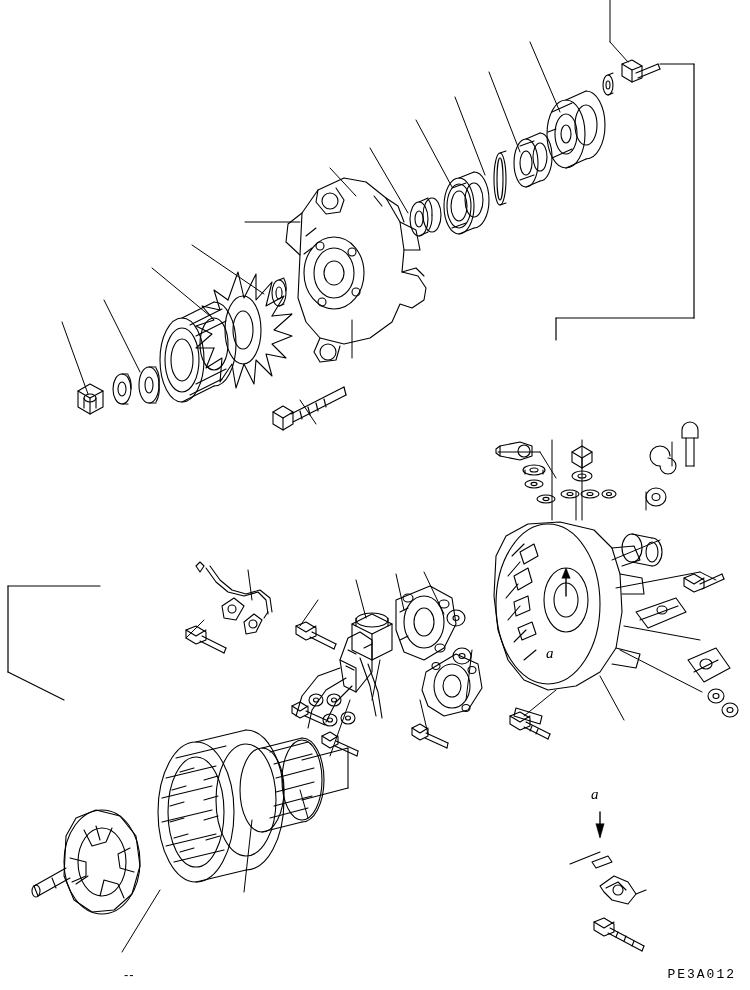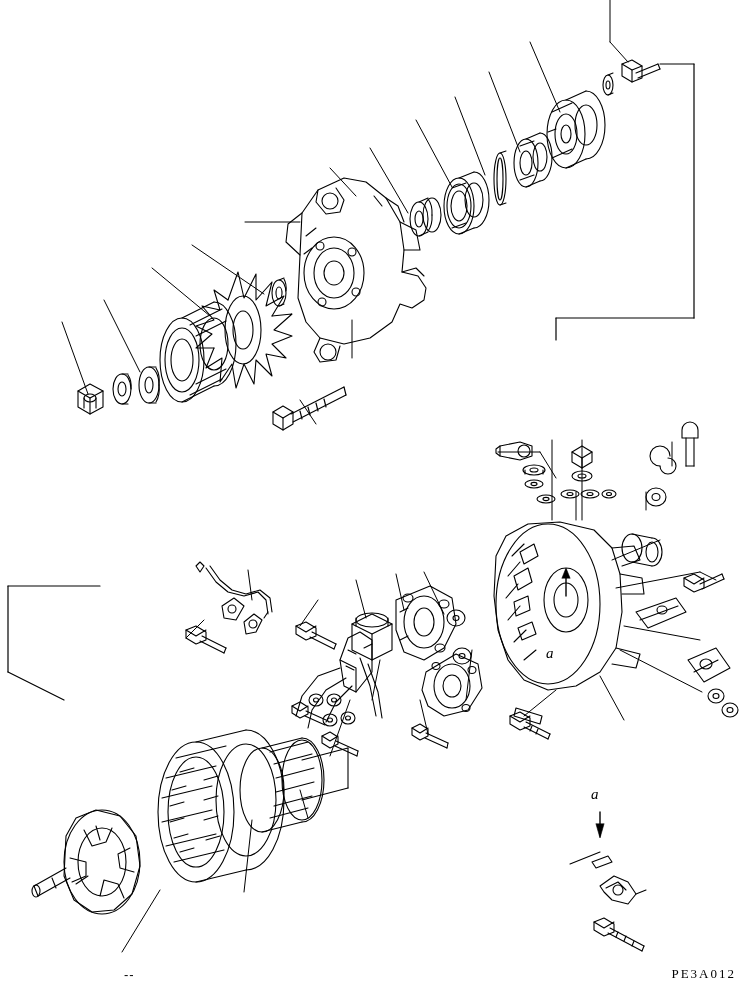--- a/index.html
+++ b/index.html
@@ -17,21 +17,21 @@
   #sheet {
     position: absolute;
     inset: 0;
     width: 750px;
     height: 990px;
   }
   .part-code {
     position: absolute;
     right: 14px;
     bottom: 8px;
-    font-family: Liberation Serif, serif;
+    font-family: Liberation Mono, monospace;
     font-size: 13px;
     letter-spacing: 2px;
     color: #000;
     white-space: nowrap;
   }
   .page-num {
     position: absolute;
     left: 124px;
     bottom: 8px;
     font-family: "Liberation Sans", sans-serif;

